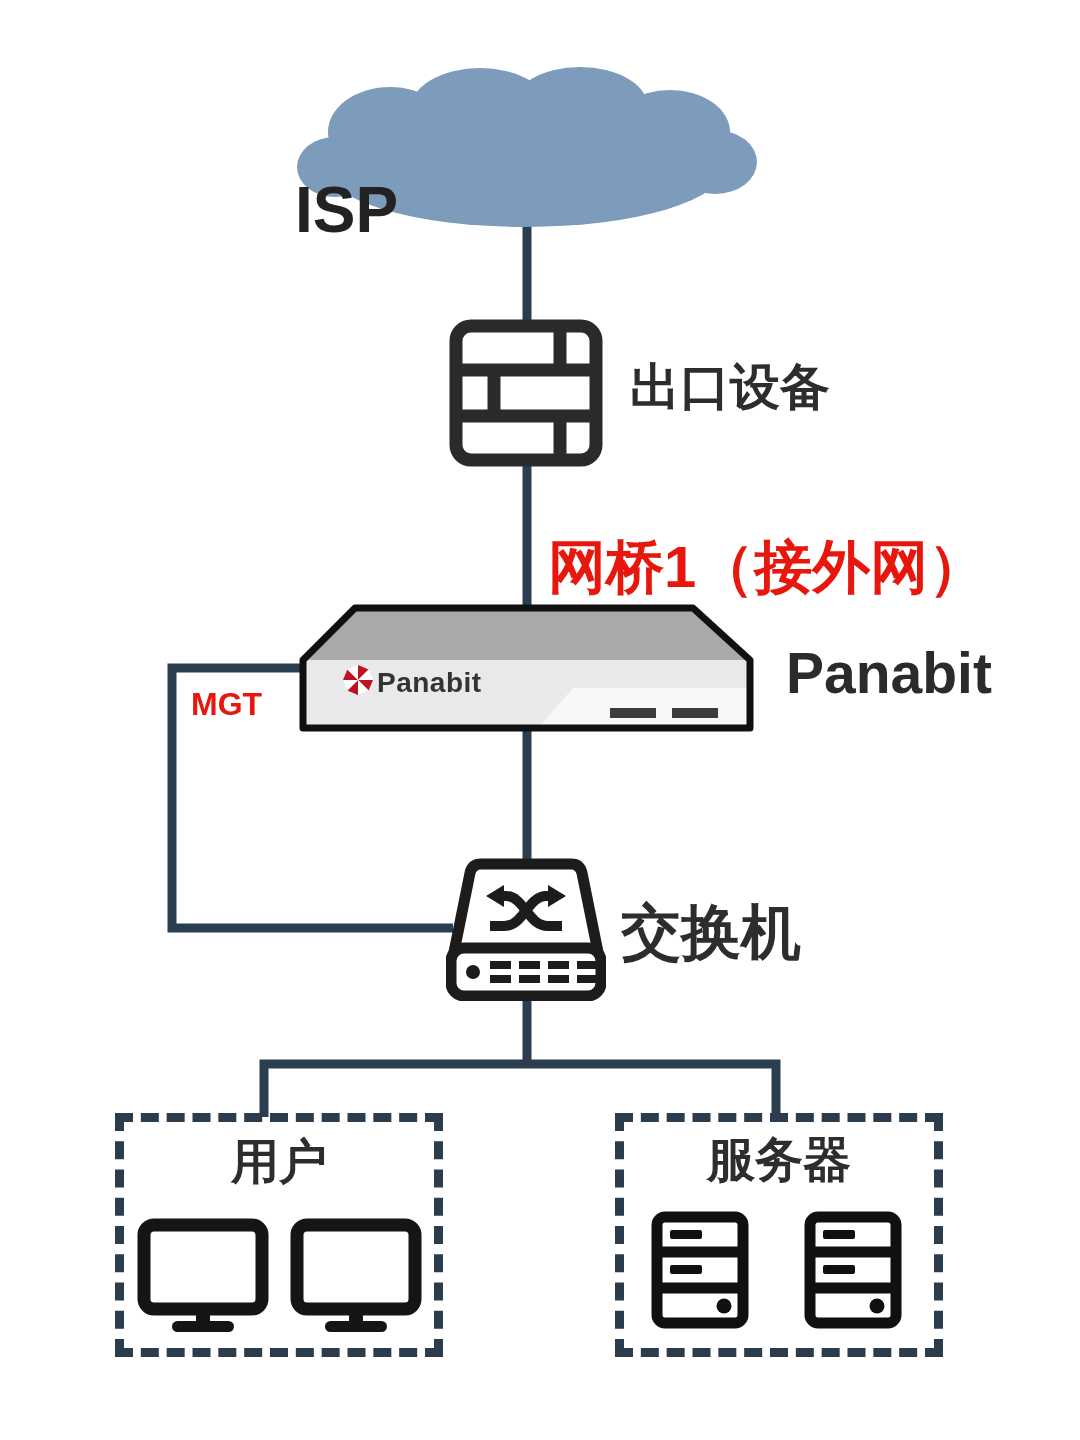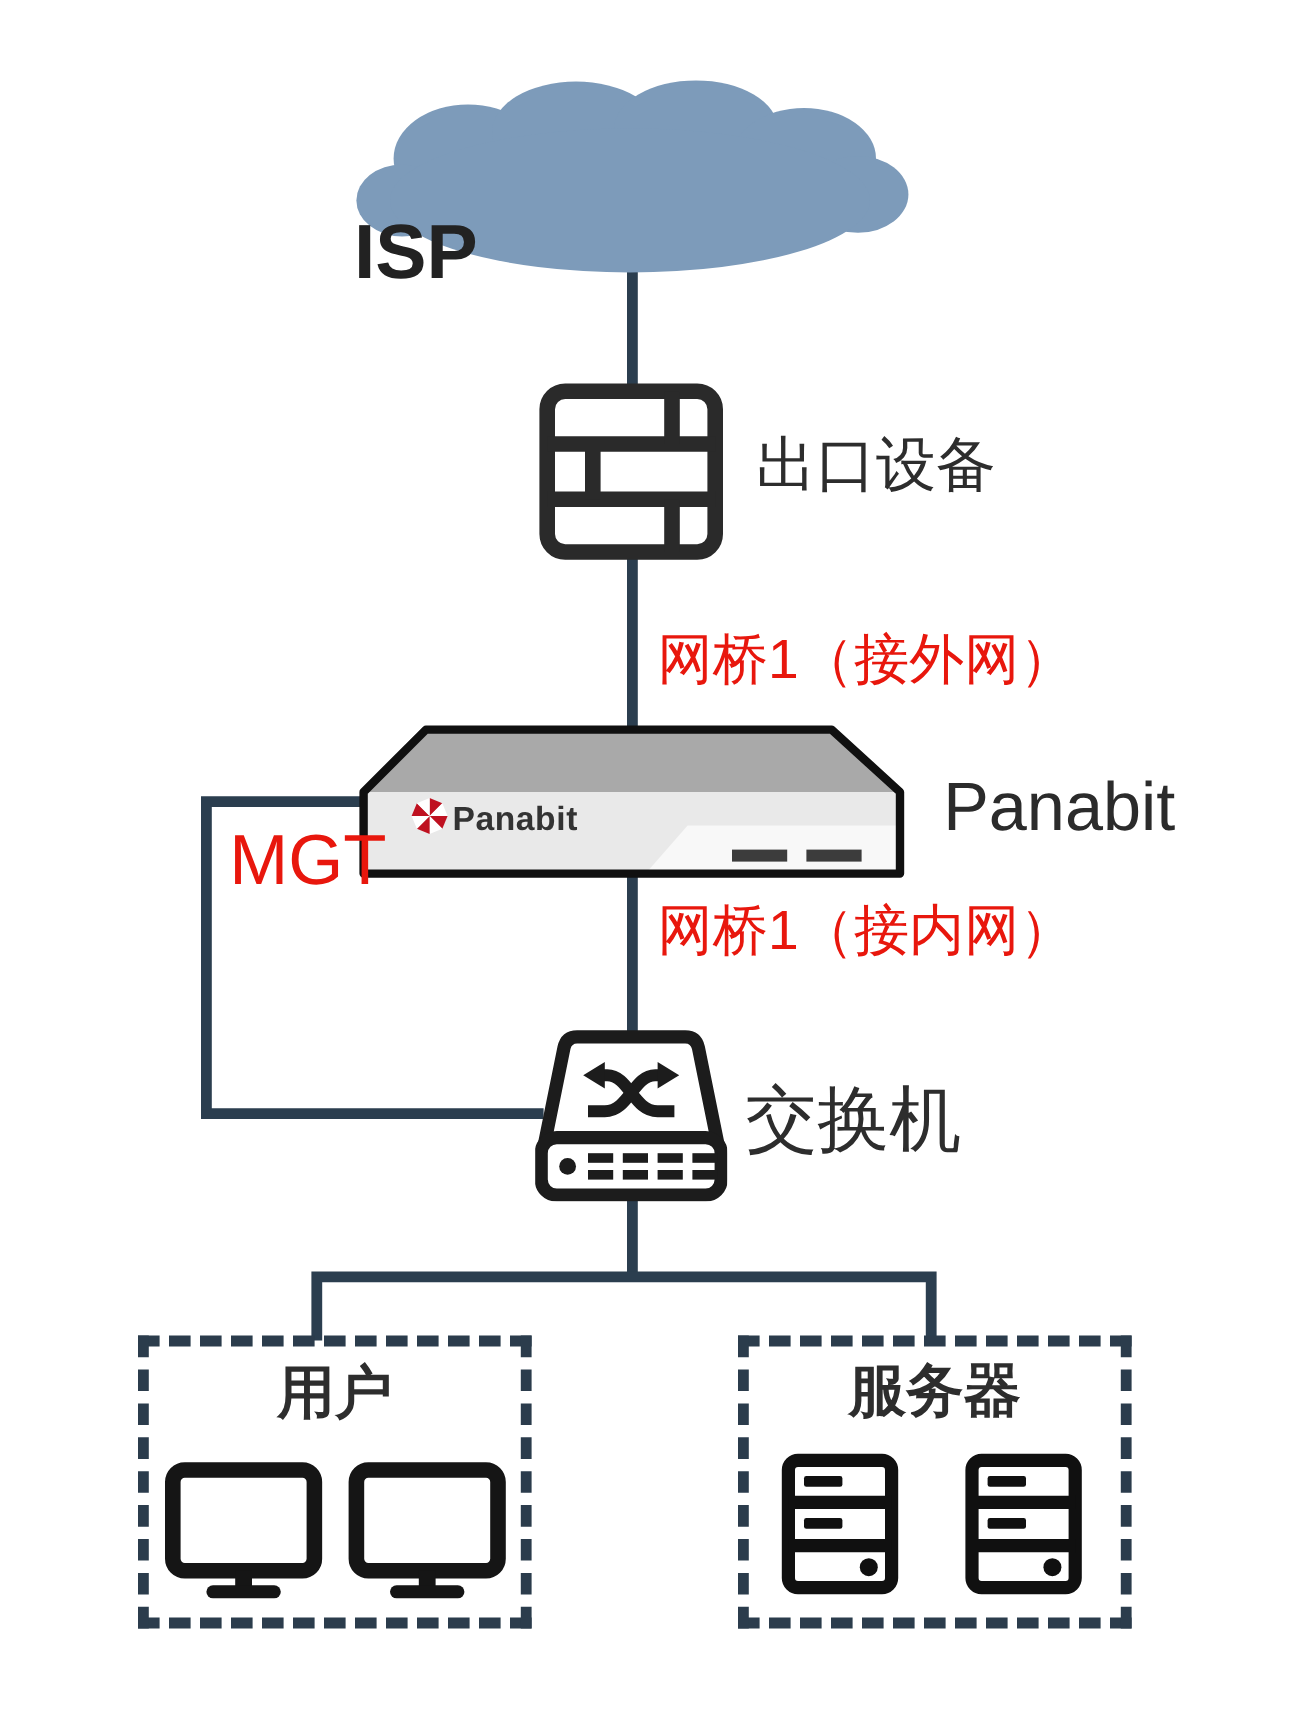--- a/index.html
+++ b/index.html
@@ -2,31 +2,31 @@
 <html><head>
 <meta charset="utf-8">
 <style>
   html,body{margin:0;padding:0;background:#ffffff;}
   .canvas{
     position:relative;width:1080px;height:1440px;background:#ffffff;overflow:hidden;
     font-family:"Liberation Sans","DejaVu Sans",sans-serif;
   }
   .abs{position:absolute;}
   .label{
-    position:absolute;font-weight:400;color:#2d2d2d;white-space:nowrap;line-height:1;
+    position:absolute;font-weight:700;color:#2d2d2d;white-space:nowrap;line-height:1;
   }
   .label.red{color:#e8170d;}
   .isp-label{
     position:absolute;top:116px;left:0;right:40px;
     font-size:64px;font-weight:700;color:#222;line-height:1;
   }
   .egress-label{left:630px;top:362px;font-size:50px;}
-  .wan-label{left:548px;top:526px;font-size:46px;}
+  .wan-label{left:548px;top:538px;font-size:58px;}
   .panabit-label{left:786px;top:645px;font-size:57px;color:#2b2b2b;}
-  .mgt-label{left:191px;top:688px;font-size:59px;}
+  .mgt-label{left:191px;top:688px;font-size:32px;}
   .lan-label{left:548px;top:752px;font-size:46px;}
   .switch-label{left:621px;top:903px;font-size:60px;}
   .device-logo-text{
     position:absolute;left:377px;top:667px;font-size:28px;font-weight:600;color:#333;
     letter-spacing:0.5px;
   }
   .dashed-box{
     position:absolute;width:310px;height:226px;
     border:9px dashed #2b3c4c;background:transparent;
   }
@@ -94,21 +94,20 @@
       <polygon points="15,15 4.4,25.6 0,15" fill="#ffffff"></polygon>
       <polygon points="15,15 0,15 4.4,4.4" fill="#bf1120"></polygon>
       <polygon points="15,15 4.4,4.4 15,0" fill="#ffffff"></polygon>
     </g>
   </svg>
   <div class="device-logo-text">Panabit</div>
   <div class="label panabit-label">Panabit</div>
 
   <div class="label red mgt-label">MGT</div>
 
-  <div class="label red lan-label">网桥1（接内网）</div>
 
   <svg class="abs" style="left:446px;top:856px;" width="160" height="145" viewBox="0 0 160 145">
     <path d="M8,96 L24,17 Q26,8 35,8 L125,8 Q134,8 136,17 L152,96 Z" fill="#ffffff" stroke="#1c1c1c" stroke-width="11" stroke-linejoin="round"></path>
     <rect x="5" y="92" width="150" height="48" rx="13" fill="#ffffff" stroke="#1c1c1c" stroke-width="11"></rect>
     <g fill="none" stroke="#1c1c1c" stroke-width="10" stroke-linecap="butt">
       <path d="M44,70 L58,70 C78,70 82,40 100,40 L104,40"></path>
       <path d="M116,70 L102,70 C82,70 78,40 60,40 L56,40"></path>
       <polygon points="102,29 102,51 120,40" fill="#1c1c1c" stroke="none"></polygon>
       <polygon points="58,29 58,51 40,40" fill="#1c1c1c" stroke="none"></polygon>
     </g>

